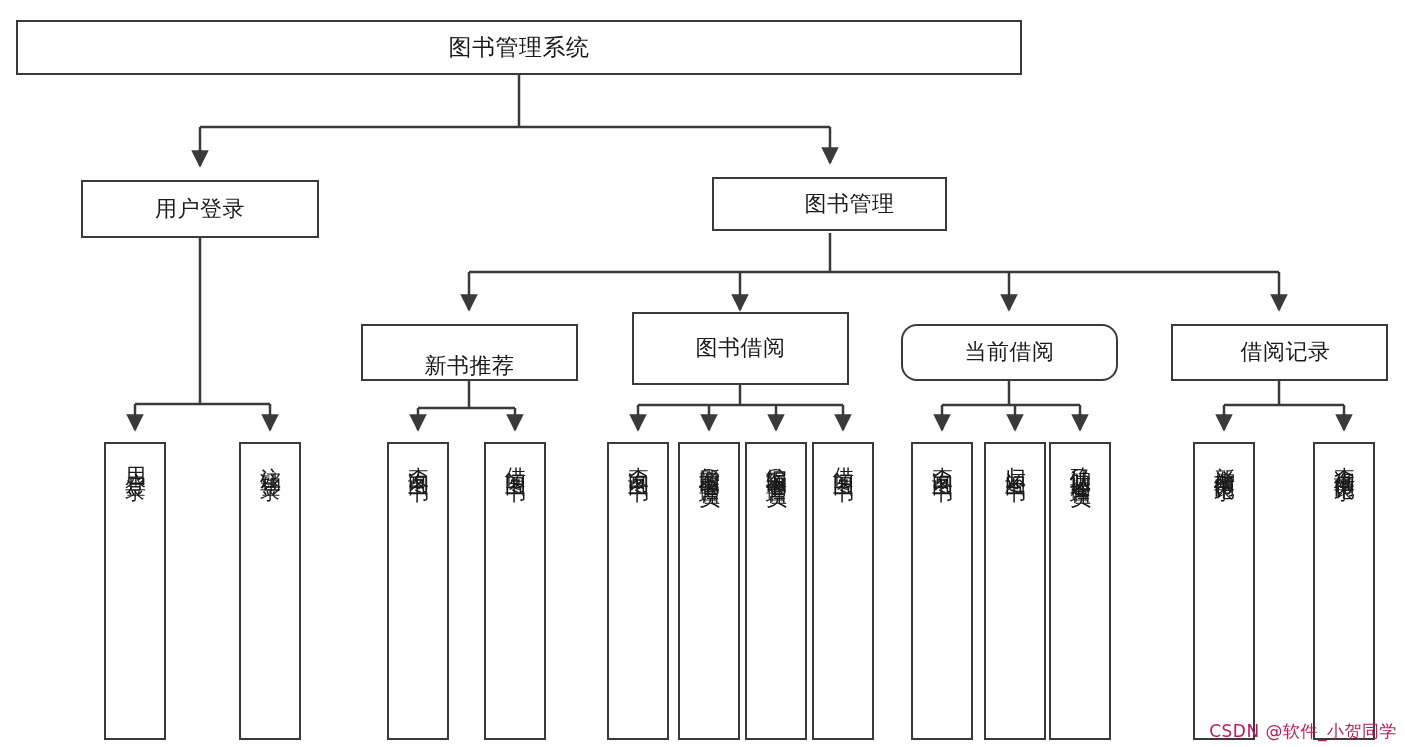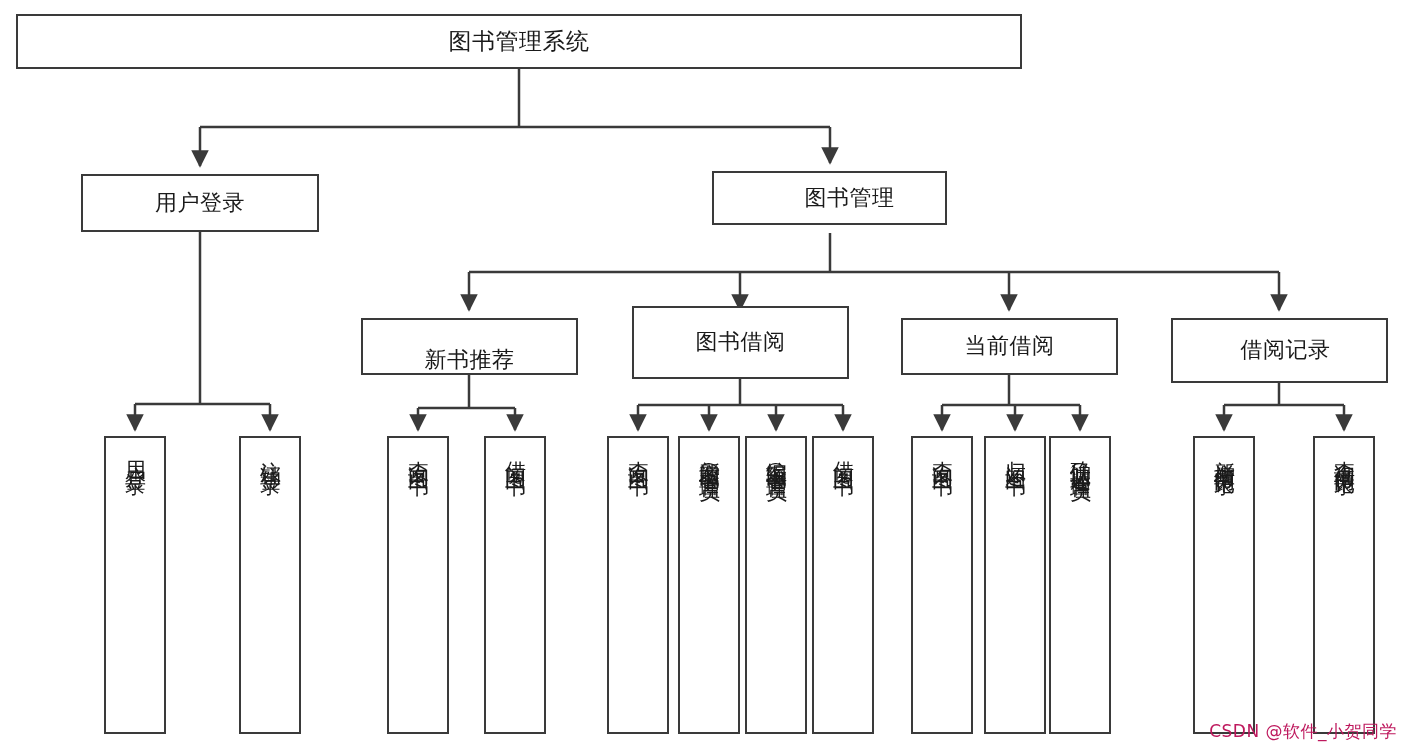--- a/index.html
+++ b/index.html
@@ -26,20 +26,21 @@
   }
   .node {
     position: absolute;
     box-sizing: border-box;
     border: 2.5px solid #3a3a3a;
     background: #ffffff;
     display: flex;
     align-items: center;
     justify-content: center;
     color: #1a1a1a;
+    margin-top: 6px;
   }
   .node-label {
     display: block;
     text-align: center;
     line-height: 1.12;
     white-space: nowrap;
   }
   
   .node.h .node-label {
     font-size: 22px;
@@ -144,25 +145,25 @@
   </div>
 
   <div class="node h" style="left:361px; top:318px; width:217px; height:57px;align-items:flex-end;">
     <span class="node-label">新书推荐</span>
   </div>
 
   <div class="node h" style="left:632px; top:306px; width:217px; height:73px;">
     <span class="node-label">图书借阅</span>
   </div>
 
-  <div class="node h" style="left:901px; top:318px; width:217px; height:57px;">
+  <div class="node h" style="left:901px; top:318px; width:217px; height:57px;border-radius:16px;">
     <span class="node-label">当前借阅</span>
   </div>
 
-  <div class="node h" style="left:1171px; top:318px; width:217px; height:65px;padding-left:12px;">
+  <div class="node h" style="left:1171px; top:318px; width:217px; height:57px;padding-left:12px;">
     <span class="node-label">借阅记录</span>
   </div>
 
   <div class="node v" style="left:104px; top:436px; width:62px; height:298px;">
     <span class="node-label">用户登录</span>
   </div>
   <div class="node v" style="left:239px; top:436px; width:62px; height:298px;">
     <span class="node-label">注销登录</span>
   </div>
 

